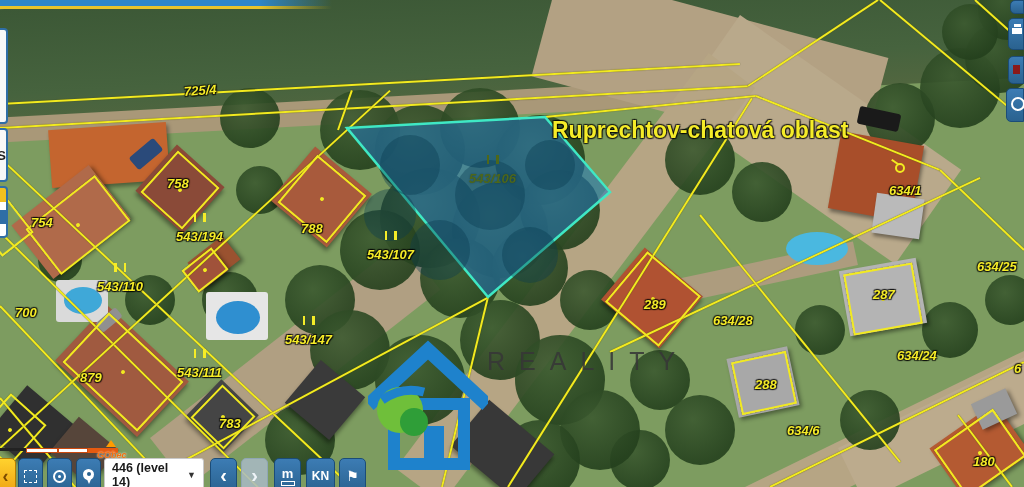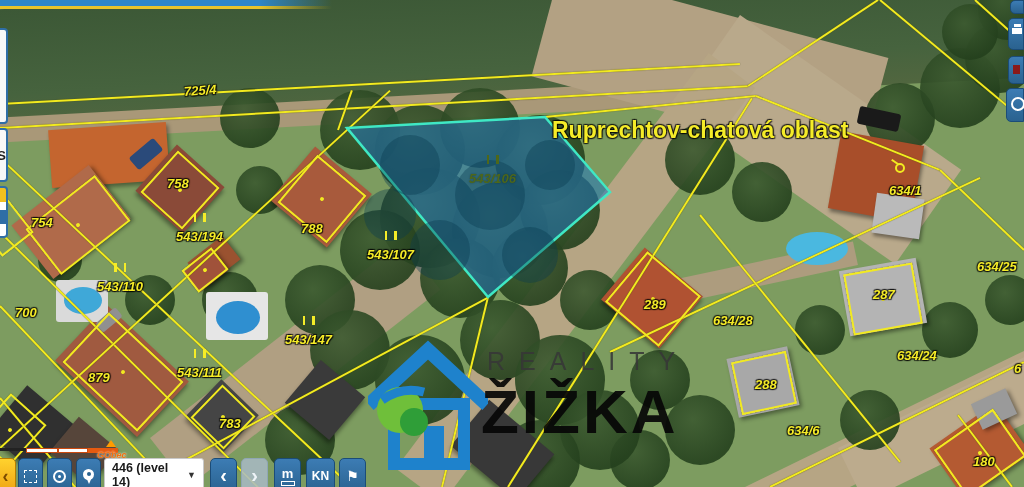--- a/index.html
+++ b/index.html
@@ -232,21 +232,21 @@
           <i></i>
         </span></div>
       <div class="plabel" style="left: 285px; top: 332px;"><span>543/147</span><span class="marks">
           <i></i>
           <i></i>
         </span></div>
       <div class="plabel" style="left: 177px; top: 365px;"><span>543/111</span><span class="marks">
           <i></i>
           <i></i>
         </span></div>
-      <div class="plabel" style="left: 40px; top: 370px; padding-left: 48px;"><span>879</span></div>
+      <div class="plabel" style="left: 32px; top: 370px; padding-left: 48px;"><span>879</span></div>
       <div class="plabel" style="left: 219px; top: 416px;"><span>783</span></div>
       <div class="plabel" style="left: 889px; top: 183px;"><span>634/1</span><span class="well">
           <i></i>
         </span></div>
       <div class="plabel" style="left: 977px; top: 259px;"><span>634/25</span></div>
       <div class="plabel" style="left: 644px; top: 297px;"><span>289</span></div>
       <div class="plabel" style="left: 713px; top: 313px;"><span>634/28</span></div>
       <div class="plabel" style="left: 873px; top: 287px;"><span>287</span></div>
       <div class="plabel" style="left: 897px; top: 348px;"><span>634/24</span></div>
       <div class="plabel" style="left: 755px; top: 377px;"><span>288</span></div>
@@ -262,21 +262,20 @@
 
   <svg class="abs" style="left:368px;top:338px;" width="120" height="135" viewBox="0 0 120 135">
     <polyline points="6,62 60,12 114,62" fill="none" stroke="#1e82cc" stroke-width="14" stroke-linecap="square"></polyline>
     <rect x="26" y="66" width="70" height="60" fill="none" stroke="#1e82cc" stroke-width="12"></rect>
     <rect x="56" y="88" width="20" height="38" fill="#1e82cc"></rect>
     <circle cx="32" cy="72" r="23" fill="#6fbf3a"></circle>
     <circle cx="46" cy="84" r="14" fill="#2f9e38"></circle>
     <path d="M14 62 q20 -14 42 -8" fill="none" stroke="#1e82cc" stroke-width="9"></path>
   </svg>
   <div class="wm-reality">REALITY</div>
-  <div class="wm-zizka">ŽIŽKA</div>
 
   <div class="topstrip"></div>
   <div class="topstrip2"></div>
   <div class="edgeL" style="top:28px;height:96px;"></div>
   <div class="edgeL" style="top:128px;height:54px;color:#222;font-weight:800;font-size:13px;display:flex;align-items:center;justify-content:flex-end;">S</div>
   <div class="edgeL" style="top:186px;height:52px;background:linear-gradient(180deg,#f0c020 0 30%,#fff 30% 45%,#2f6ea6 45% 75%,#fff 75%);"></div>
   <div class="edgeR" style="left:1010px;top:0;width:14px;height:14px;"></div>
   <div class="edgeR" style="left:1008px;top:18px;width:16px;height:32px;">
     <div class="abs" style="left:3px;top:9px;width:10px;height:6px;background:#fff;"></div>
     <div class="abs" style="left:5px;top:5px;width:7px;height:3px;background:#fff;"></div>

